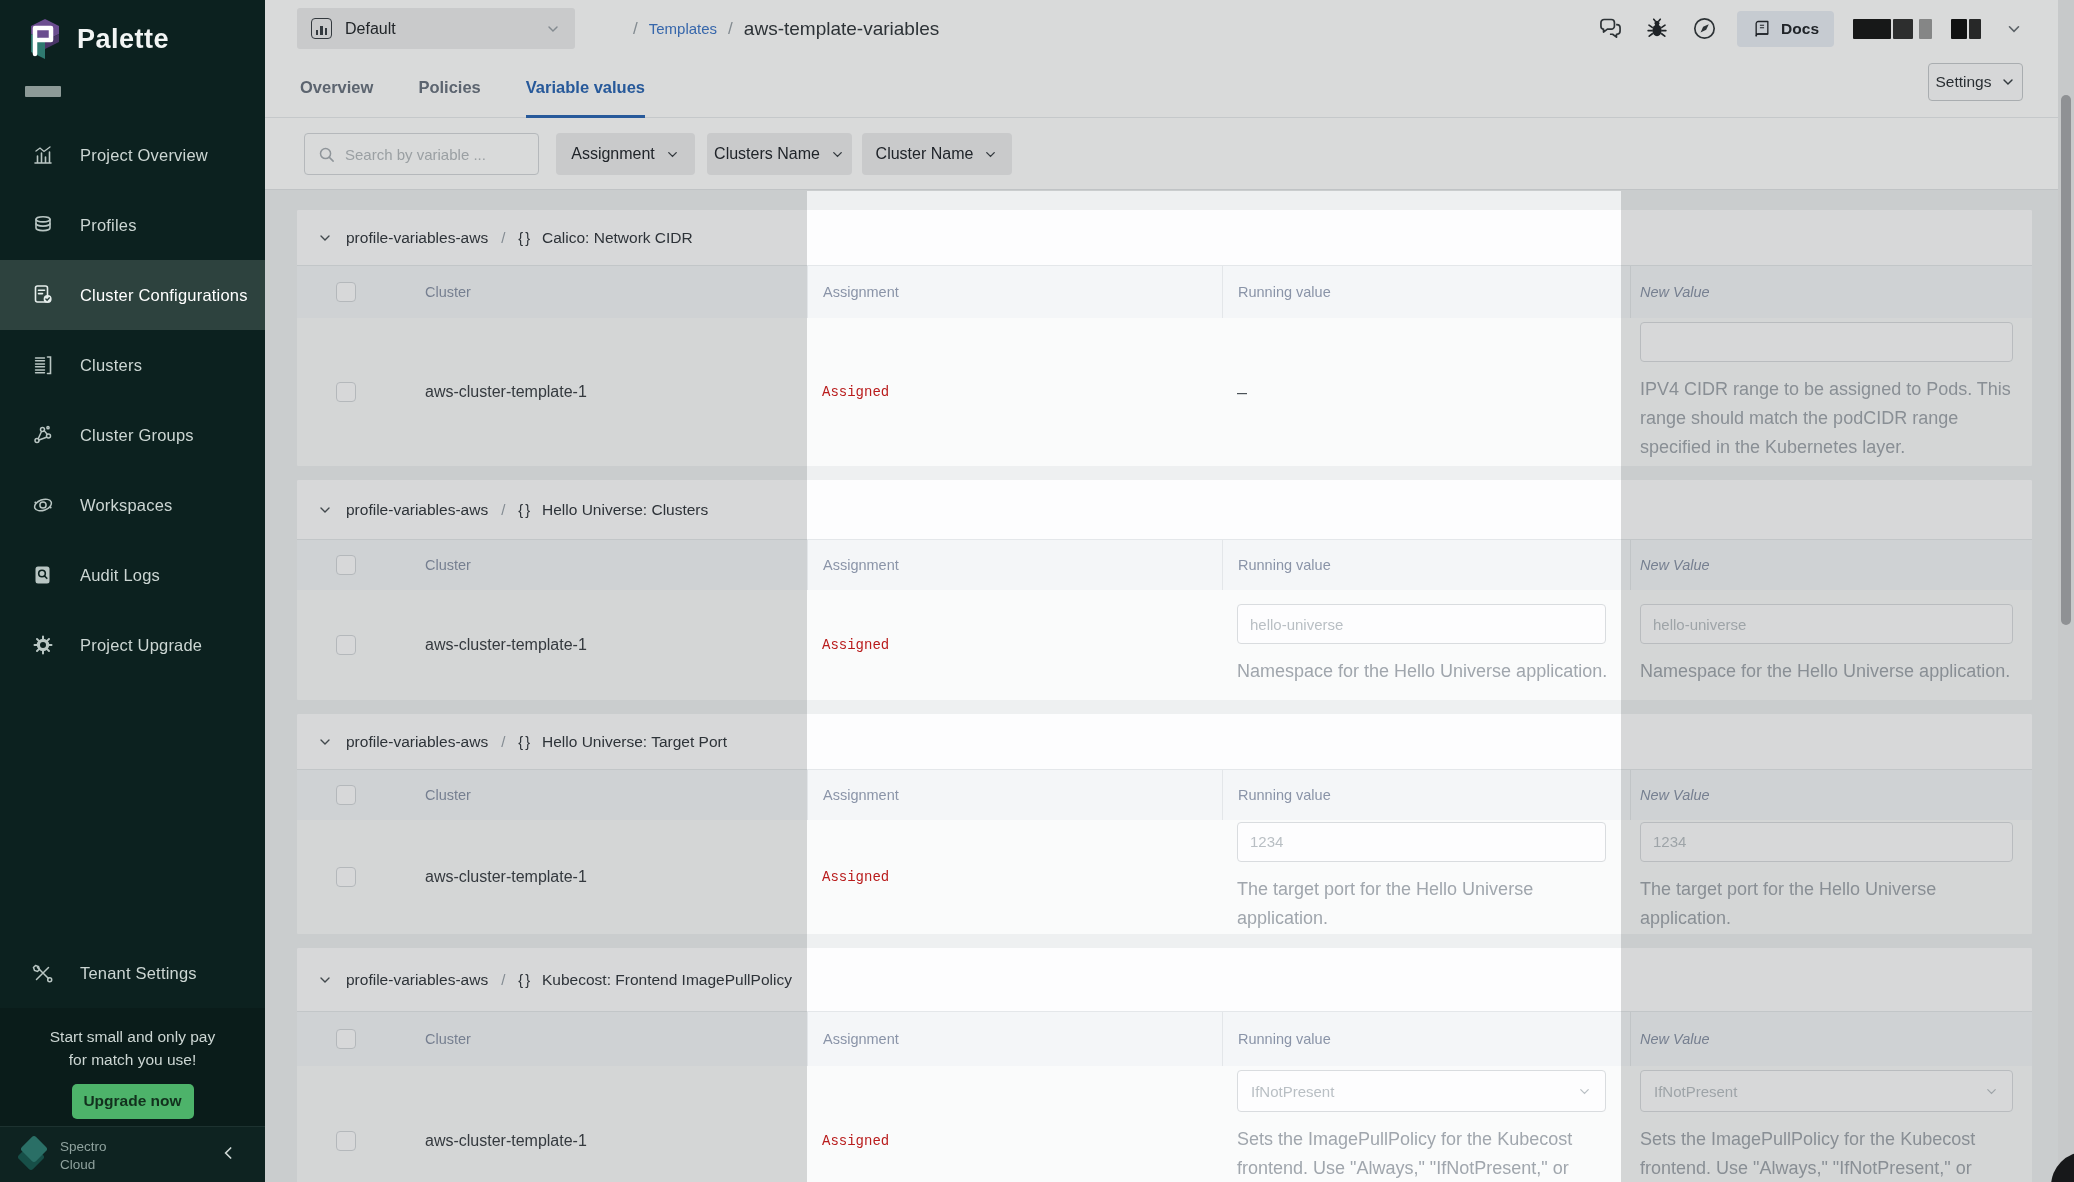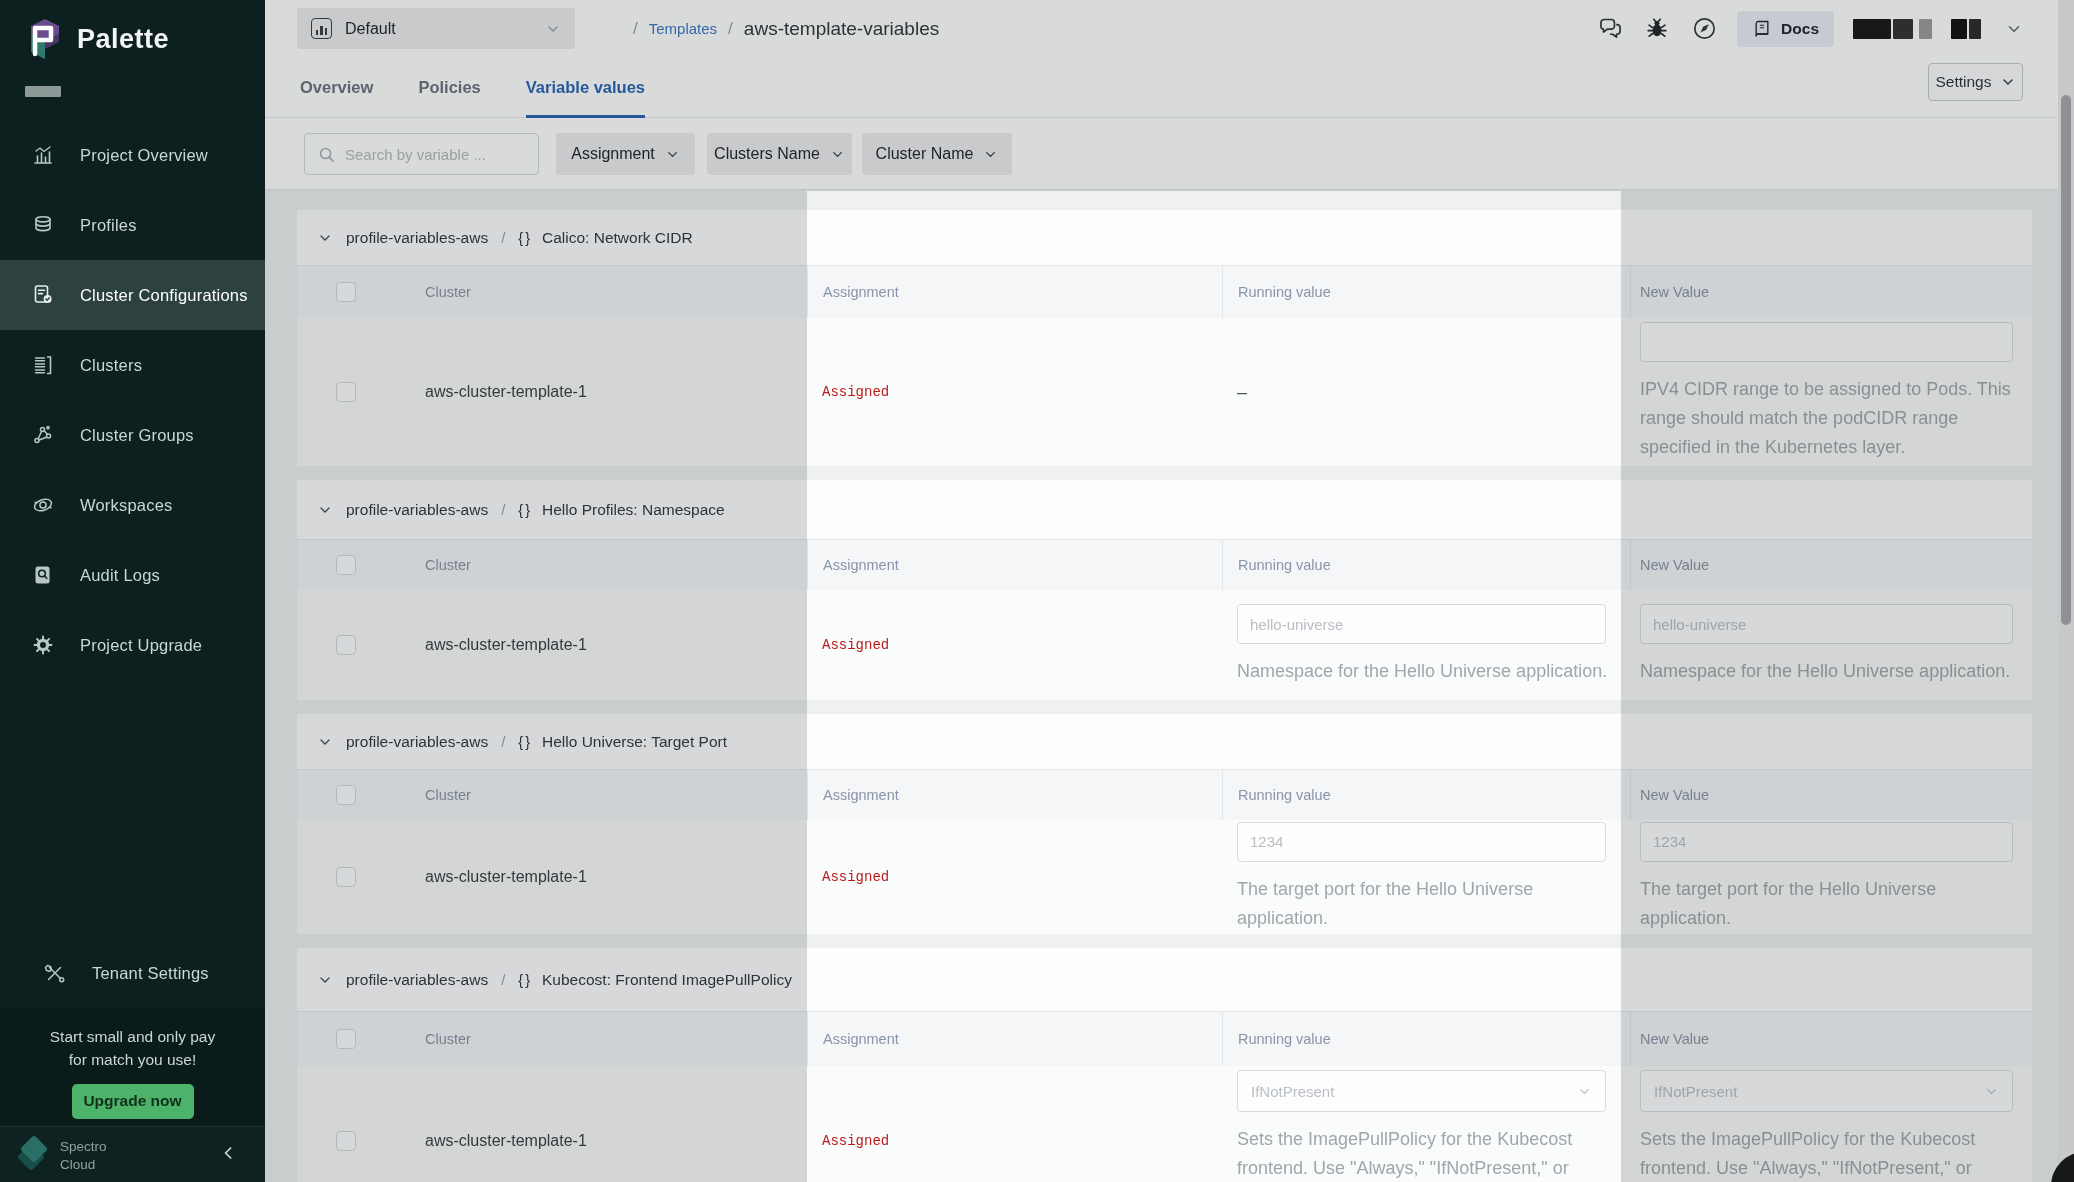--- a/index.html
+++ b/index.html
@@ -13,21 +13,21 @@
   .logo-row { position:absolute; left:25px; top:18px; display:flex; align-items:center; gap:12px; }
   .logo-mark { width:40px; height:42px; position:relative; }
   .logo-text { color:#f2f5f4; font-size:27px; font-weight:600; letter-spacing:.5px; }
   .sidebar-mask { position:absolute; left:25px; top:86px; width:36px; height:11px; background:#8d9a97; border-radius:1px; }
   .nav { position:absolute; left:0; top:120px; width:265px; }
   .nav-item { height:70px; display:flex; align-items:center; padding-left:30px; gap:24px; cursor:pointer; }
   .nav-item .lbl { color:#ccd6d3; font-size:16.5px; letter-spacing:.2px; }
   .nav-item.active { background:#2d423e; }
   .nav-item.active .lbl { color:#ffffff; }
   .nav-icon { width:26px; height:26px; flex:0 0 26px; display:flex; align-items:center; justify-content:center; }
-  .tenant { position:absolute; left:12px; top:938px; width:265px; }
+  .tenant { position:absolute; left:0; top:938px; width:265px; }
   .promo { position:absolute; left:0; top:1008px; width:265px; height:118px; background:#0a1c1a; text-align:center; padding-top:17px; }
   .promo .pline { color:#ccd6d3; font-size:15.5px; line-height:1.5; }
   .upgrade-btn { margin:12px auto 0; width:122px; height:35px; background:#4db36a; border:none; border-radius:5px;
     color:#12301d; font-size:15.5px; font-weight:600; font-family:inherit; cursor:pointer; display:block; }
   .side-footer { position:absolute; left:0; top:1126px; width:265px; height:56px; background:#0e2321; border-top:1px solid #1d3230; }
   .sc-logo { position:absolute; left:20px; top:11px; width:32px; height:32px; }
   .sc-d { position:absolute; width:20px; height:20px; transform:rotate(45deg); border-radius:3px; }
   .sc-d1 { left:4px; top:1px; background:#2a6f66; }
   .sc-d2 { left:1px; top:9px; background:#174f48; }
   .sc-text { position:absolute; left:60px; top:11px; color:#8fa29e; font-size:13.5px; line-height:1.3; }
@@ -87,21 +87,21 @@
   .ch-var { font-size:15.5px; color:#33383f; }
   .thead, .trow { display:grid; grid-template-columns:510px 415px 408px 402px; }
   .thead { background:#f4f6f8; }
   .trow { background:#fafbfb; }
   .c1 { display:flex; align-items:center; padding-left:39px; gap:69px; }
   .c2 { display:flex; align-items:center; padding-left:15px; }
   .c3 { padding-left:15px; padding-right:25px; }
   .c4 { padding-left:10px; padding-right:14px; }
   .thead .c3, .thead .c4, .thead .c2 { border-left:1px solid #e3e6e9; }
   .thead .c3, .thead .c4 { display:flex; align-items:center; padding-left:15px; }
-  .thead .c4 { padding-left:9px; }
+  .thead .c4 { padding-left:9px;font-style:italic; }
   .th { font-size:14.5px; color:#8a94a8; }
   .checkbox { width:20px; height:20px; border:1.5px solid #d3d7db; border-radius:4px; background:#fdfdfe; cursor:pointer; flex:0 0 20px; }
   .cluster-name { font-size:16px; color:#3c4147; }
   .assigned { font-size:14px; color:#b91c1c;font-family:Liberation Mono, monospace; }
   .vcell { display:flex; flex-direction:column; justify-content:center; gap:13px; }
   .dash { font-size:18px; color:#4b5258; }
   .tin { height:40px; border:1px solid #d9dcdf; border-radius:4px; background:#fdfdfe; padding:0 12px; font-size:15px;
     font-family:inherit; color:#6b7177; outline:none; }
   .tin::placeholder { color:#b9bfc4; }
   .c3 .tin { width:369px; } .c4 .tin { width:373px; }
@@ -422,21 +422,21 @@
       </section>
 
       <section class="card s2">
         <div class="card-head">
           <svg width="16" height="16" viewBox="0 0 20 20" fill="none" stroke="#4b5258" stroke-width="1.7" stroke-linecap="round">
               <polyline points="5 7.5 10 12.5 15 7.5"></polyline>
             </svg>
           <span class="ch-profile">profile-variables-aws</span>
           <span class="ch-sep">/</span>
           <span class="ch-braces">{ }</span>
-          <span class="ch-var">Hello Profiles: Namespace</span>
+          <span class="ch-var">Hello Universe: Clusters</span>
         </div>
         <div class="thead">
           <div class="c1">
               <span class="checkbox"></span>
               <span class="th">Cluster</span>
             </div>
           <div class="c2">
               <span class="th">Assignment</span>
             </div>
           <div class="c3">

